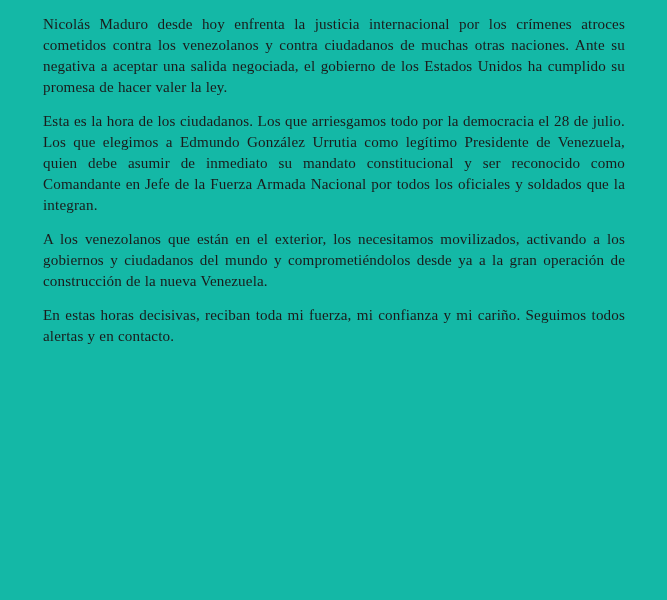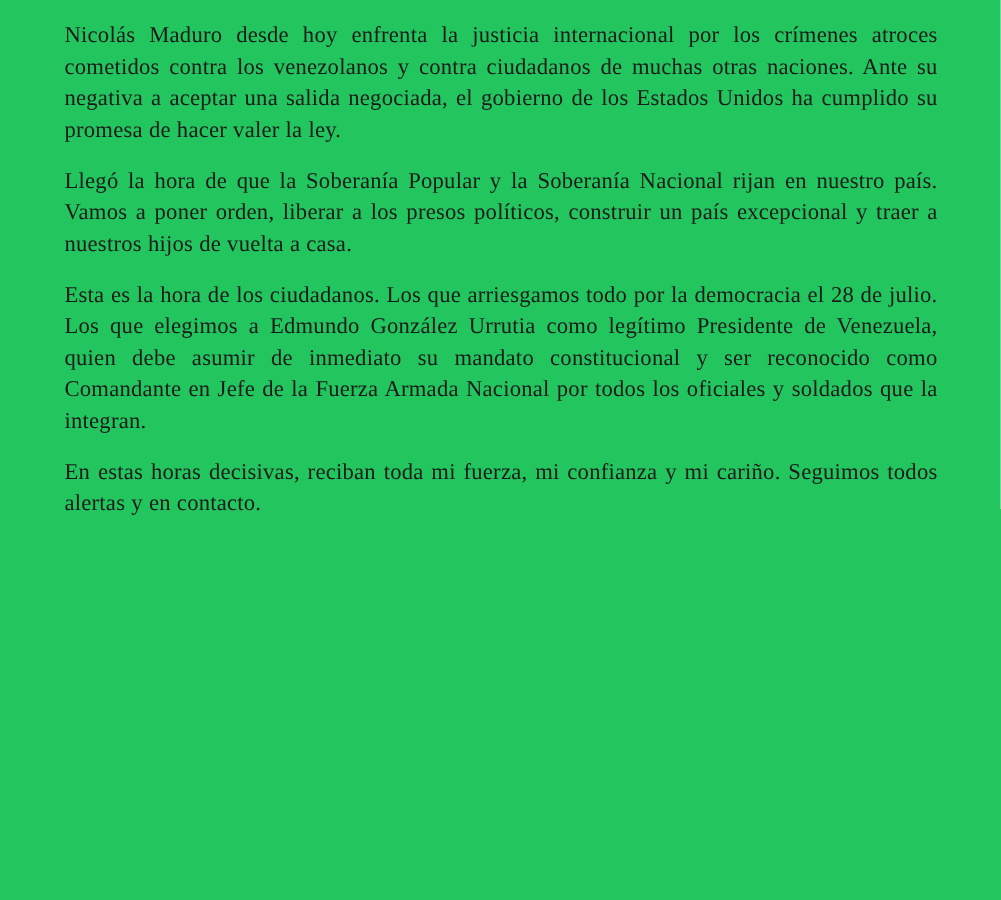--- a/index.html
+++ b/index.html
@@ -11,21 +11,21 @@
     height: 600px;
     background: #ffffff;
     font-family: "Liberation Serif", "DejaVu Serif", serif;
     color: #1b1b1b;
     overflow: hidden;
   }
   .page {
     position: relative;
     width: 667px;
     height: 600px;
-    background: #22c55e;
+    background: #14b8a6;
     box-sizing: border-box;
     padding: 14px 42px 0 43px;
   }
   .doc-body {
     width: 582px;
   }
   p.para {
     margin: 0 0 13px 0;
     font-size: 15.1px;
     line-height: 21px;
@@ -39,18 +39,18 @@
     margin-bottom: 0;
   }
 </style>
 </head>
 <body>
 
 <div class="page">
   <div class="doc-body">
 
     <p class="para">Nicolás Maduro desde hoy enfrenta la justicia internacional por los crímenes atroces cometidos contra los venezolanos y contra ciudadanos de muchas otras naciones. Ante su negativa a aceptar una salida negociada, el gobierno de los Estados Unidos ha cumplido su promesa de hacer valer la ley.</p>
-    <p class="para">Llegó la hora de que la Soberanía Popular y la Soberanía Nacional rijan en nuestro país. Vamos a poner orden, liberar a los presos políticos, construir un país excepcional y traer a nuestros hijos de vuelta a casa.</p>
     <p class="para">Esta es la hora de los ciudadanos. Los que arriesgamos todo por la democracia el 28 de julio. Los que elegimos a Edmundo González Urrutia como legítimo Presidente de Venezuela, quien debe asumir de inmediato su mandato constitucional y ser reconocido como Comandante en Jefe de la Fuerza Armada Nacional por todos los oficiales y soldados que la integran.</p>
+    <p class="para">A los venezolanos que están en el exterior, los necesitamos movilizados, activando a los gobiernos y ciudadanos del mundo y comprometiéndolos desde ya a la gran operación de construcción de la nueva Venezuela.</p>
     <p class="para last-block">En estas horas decisivas, reciban toda mi fuerza, mi confianza y mi cariño. Seguimos todos alertas y en contacto.</p>
 
   </div>
 </div>
 
 </body></html>

